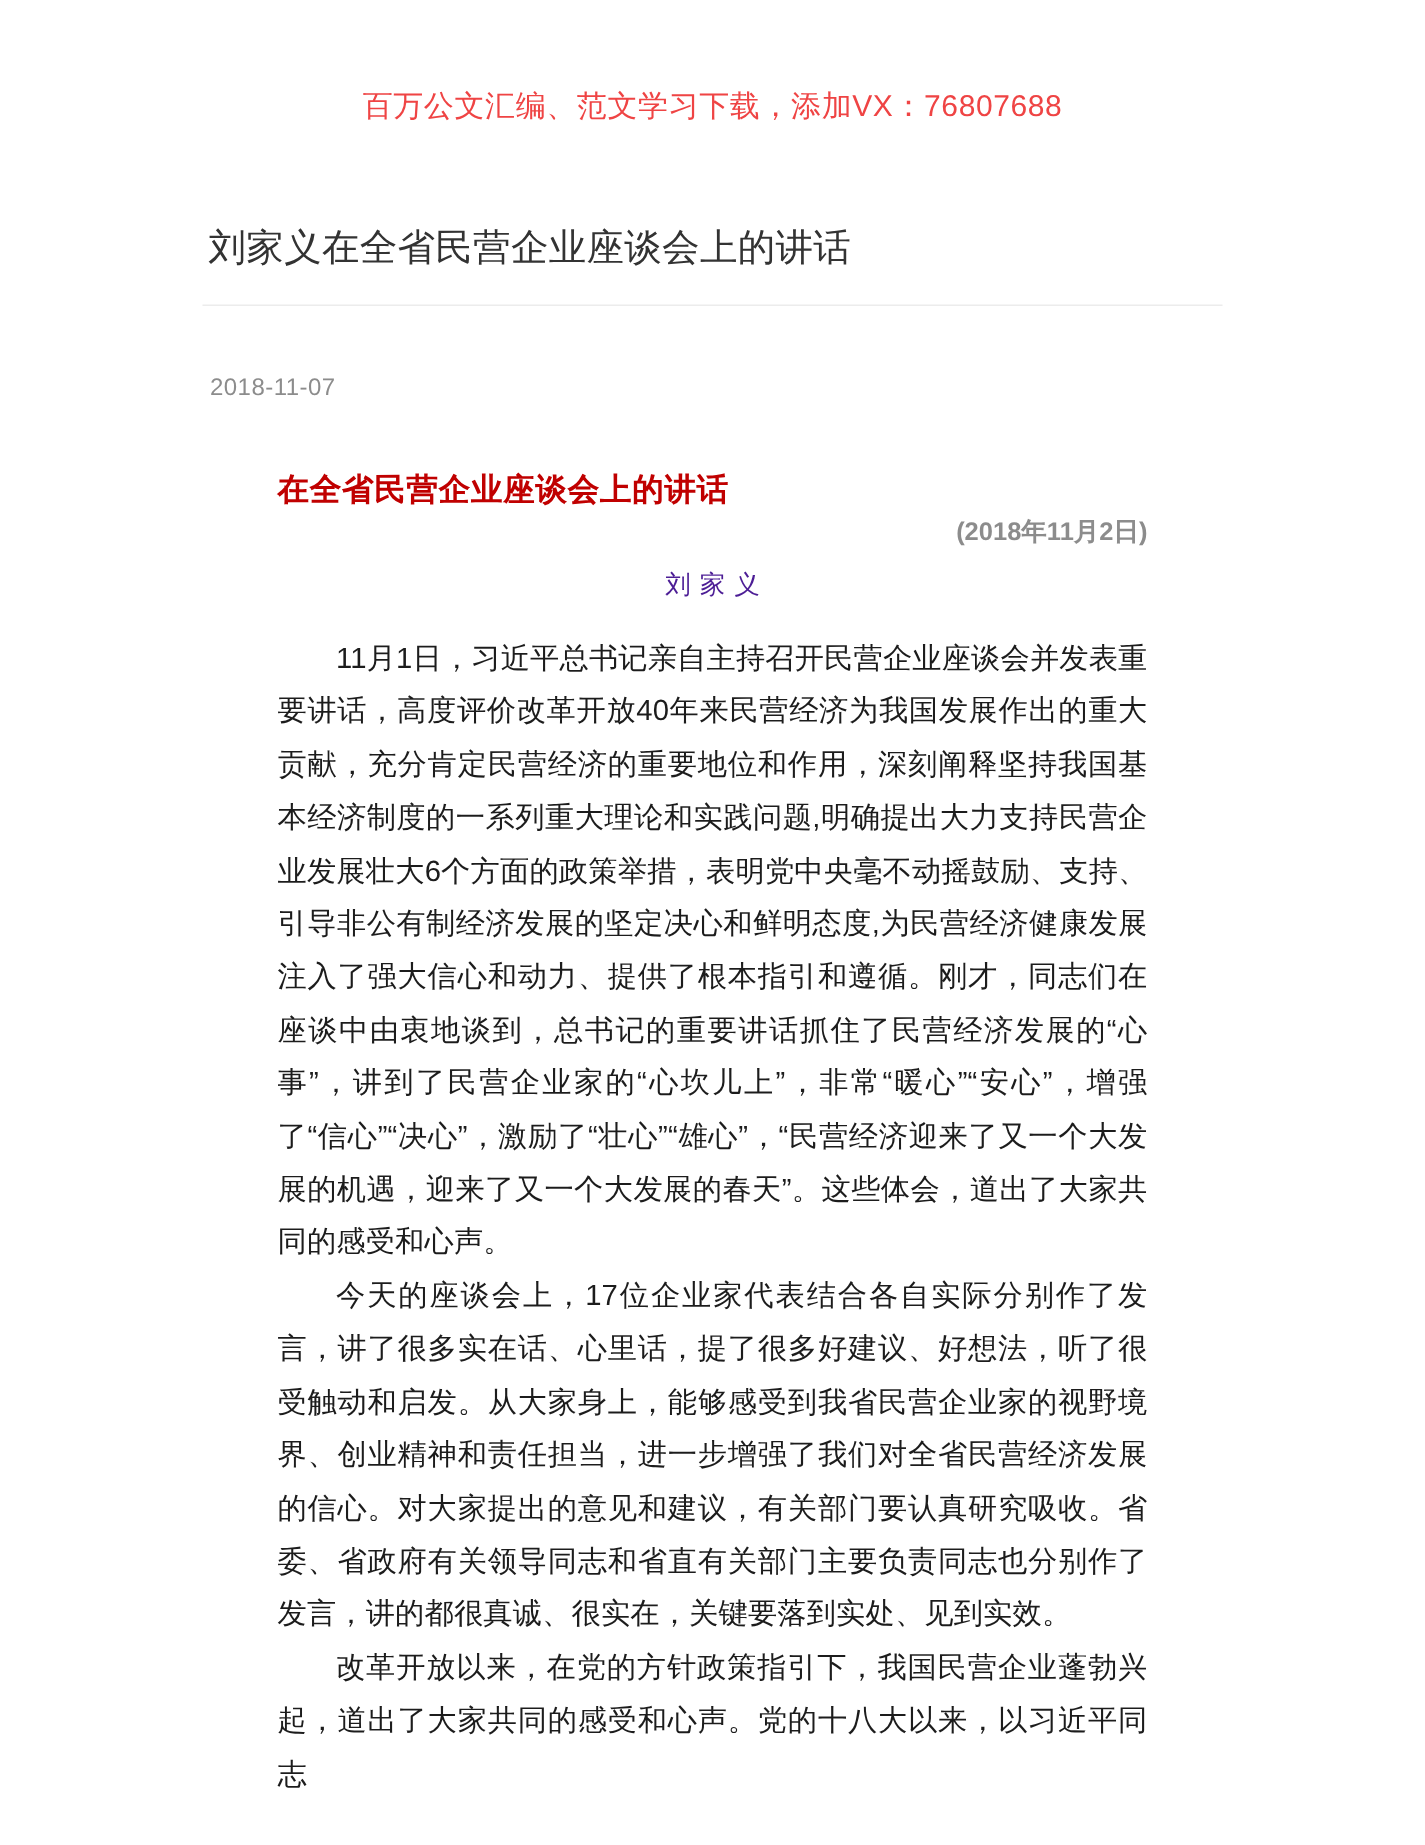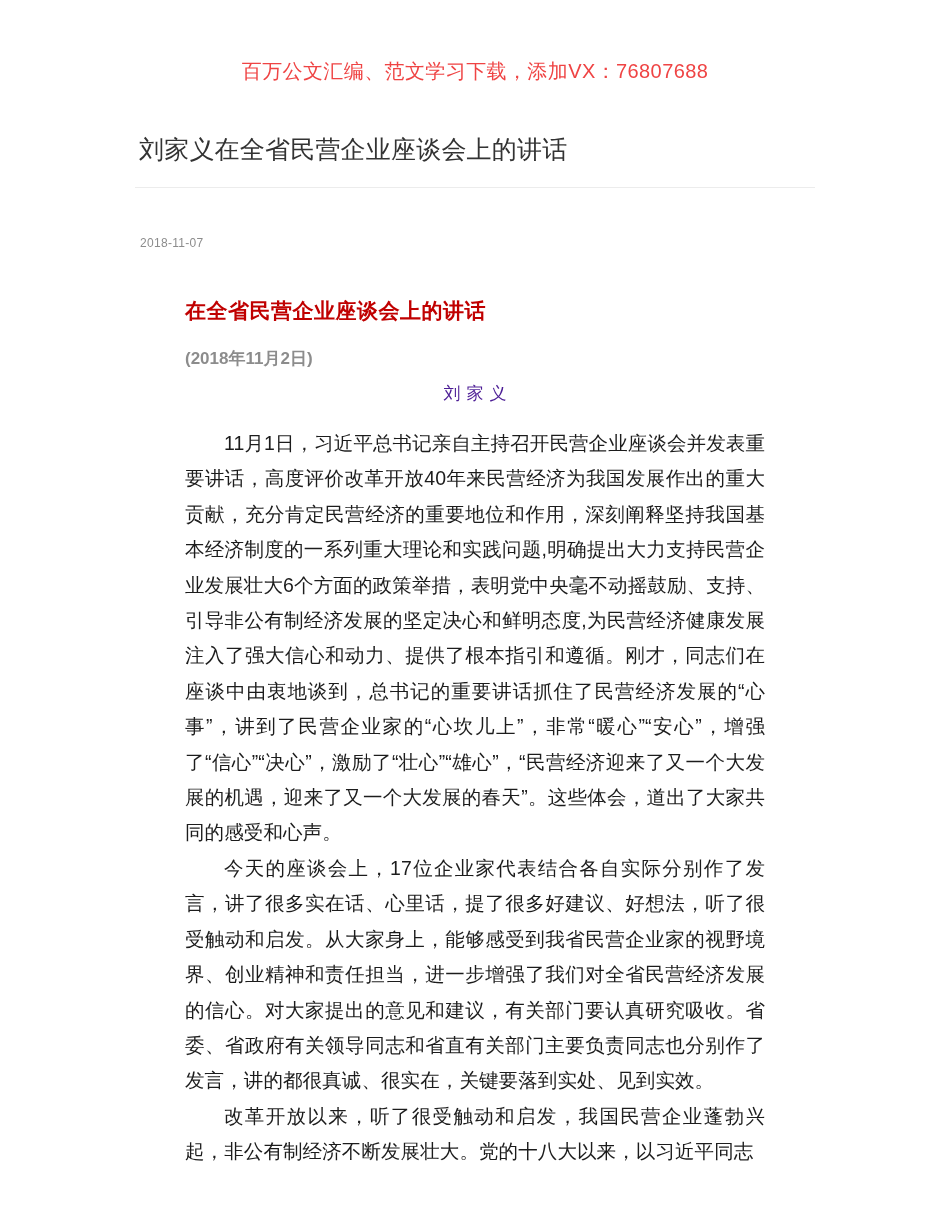--- a/index.html
+++ b/index.html
@@ -26,21 +26,21 @@
   .promo-text {
     color: #ef4444;
     font-size: 20px;
     line-height: 26px;
     letter-spacing: 0.4px;
     white-space: nowrap;
   }
 
   
   .title-block {
-    margin: 0 auto;
+    margin: 16px auto;
     width: 680px;
     padding-top: 48px;
   }
   .page-title {
     font-size: 25px;
     line-height: 34px;
     font-weight: 400;
     color: #333333;
     letter-spacing: 0.2px;
     padding-left: 4px;
@@ -48,21 +48,21 @@
   .title-divider {
     margin-top: 21px;
     border: 0;
     border-top: 1px solid #ececec;
     width: 100%;
     height: 0;
   }
   .post-date {
     margin-top: 44px;
     padding-left: 5px;
-    font-size: 12px;
+    font-size: 16px;
     line-height: 22px;
     color: #8c8c8c;
     letter-spacing: 0.3px;
   }
 
   
   .doc {
     width: 580px;
     margin: 0 auto;
     margin-top: 42px;
@@ -70,22 +70,22 @@
 
   .doc-heading {
     text-align: left;
     color: #c00000;
     font-size: 21px;
     line-height: 30px;
     font-weight: bold;
     letter-spacing: 0.5px;
   }
   .doc-subdate {
-    text-align: left;
-    margin-top: 21px;
+    text-align: right;
+    margin-top: 1px;
     color: #8c8c8c;
     font-size: 17px;
     line-height: 24px;
     font-weight: bold;
   }
   .doc-author {
     text-align: center;
     margin-top: 11px;
     color: #4c1d95;
     font-size: 17px;
@@ -124,16 +124,16 @@
 
   <div class="doc-heading">在全省民营企业座谈会上的讲话</div>
 
   <div class="doc-subdate">(2018年11月2日)</div>
 
   <div class="doc-author">刘家义</div>
 
   <div class="doc-body">
     <p class="doc-para">11月1日，习近平总书记亲自主持召开民营企业座谈会并发表重要讲话，高度评价改革开放40年来民营经济为我国发展作出的重大贡献，充分肯定民营经济的重要地位和作用，深刻阐释坚持我国基本经济制度的一系列重大理论和实践问题,明确提出大力支持民营企业发展壮大6个方面的政策举措，表明党中央毫不动摇鼓励、支持、引导非公有制经济发展的坚定决心和鲜明态度,为民营经济健康发展注入了强大信心和动力、提供了根本指引和遵循。刚才，同志们在座谈中由衷地谈到，总书记的重要讲话抓住了民营经济发展的“心事”，讲到了民营企业家的“心坎儿上”，非常“暖心”“安心”，增强了“信心”“决心”，激励了“壮心”“雄心”，“民营经济迎来了又一个大发展的机遇，迎来了又一个大发展的春天”。这些体会，道出了大家共同的感受和心声。</p>
     <p class="doc-para">今天的座谈会上，17位企业家代表结合各自实际分别作了发言，讲了很多实在话、心里话，提了很多好建议、好想法，听了很受触动和启发。从大家身上，能够感受到我省民营企业家的视野境界、创业精神和责任担当，进一步增强了我们对全省民营经济发展的信心。对大家提出的意见和建议，有关部门要认真研究吸收。省委、省政府有关领导同志和省直有关部门主要负责同志也分别作了发言，讲的都很真诚、很实在，关键要落到实处、见到实效。</p>
-    <p class="doc-para">改革开放以来，听了很受触动和启发，我国民营企业蓬勃兴起，非公有制经济不断发展壮大。党的十八大以来，以习近平同志</p>
+    <p class="doc-para">改革开放以来，在党的方针政策指引下，我国民营企业蓬勃兴起，道出了大家共同的感受和心声。党的十八大以来，以习近平同志</p>
   </div>
 
 </div>
 
 </body></html>

